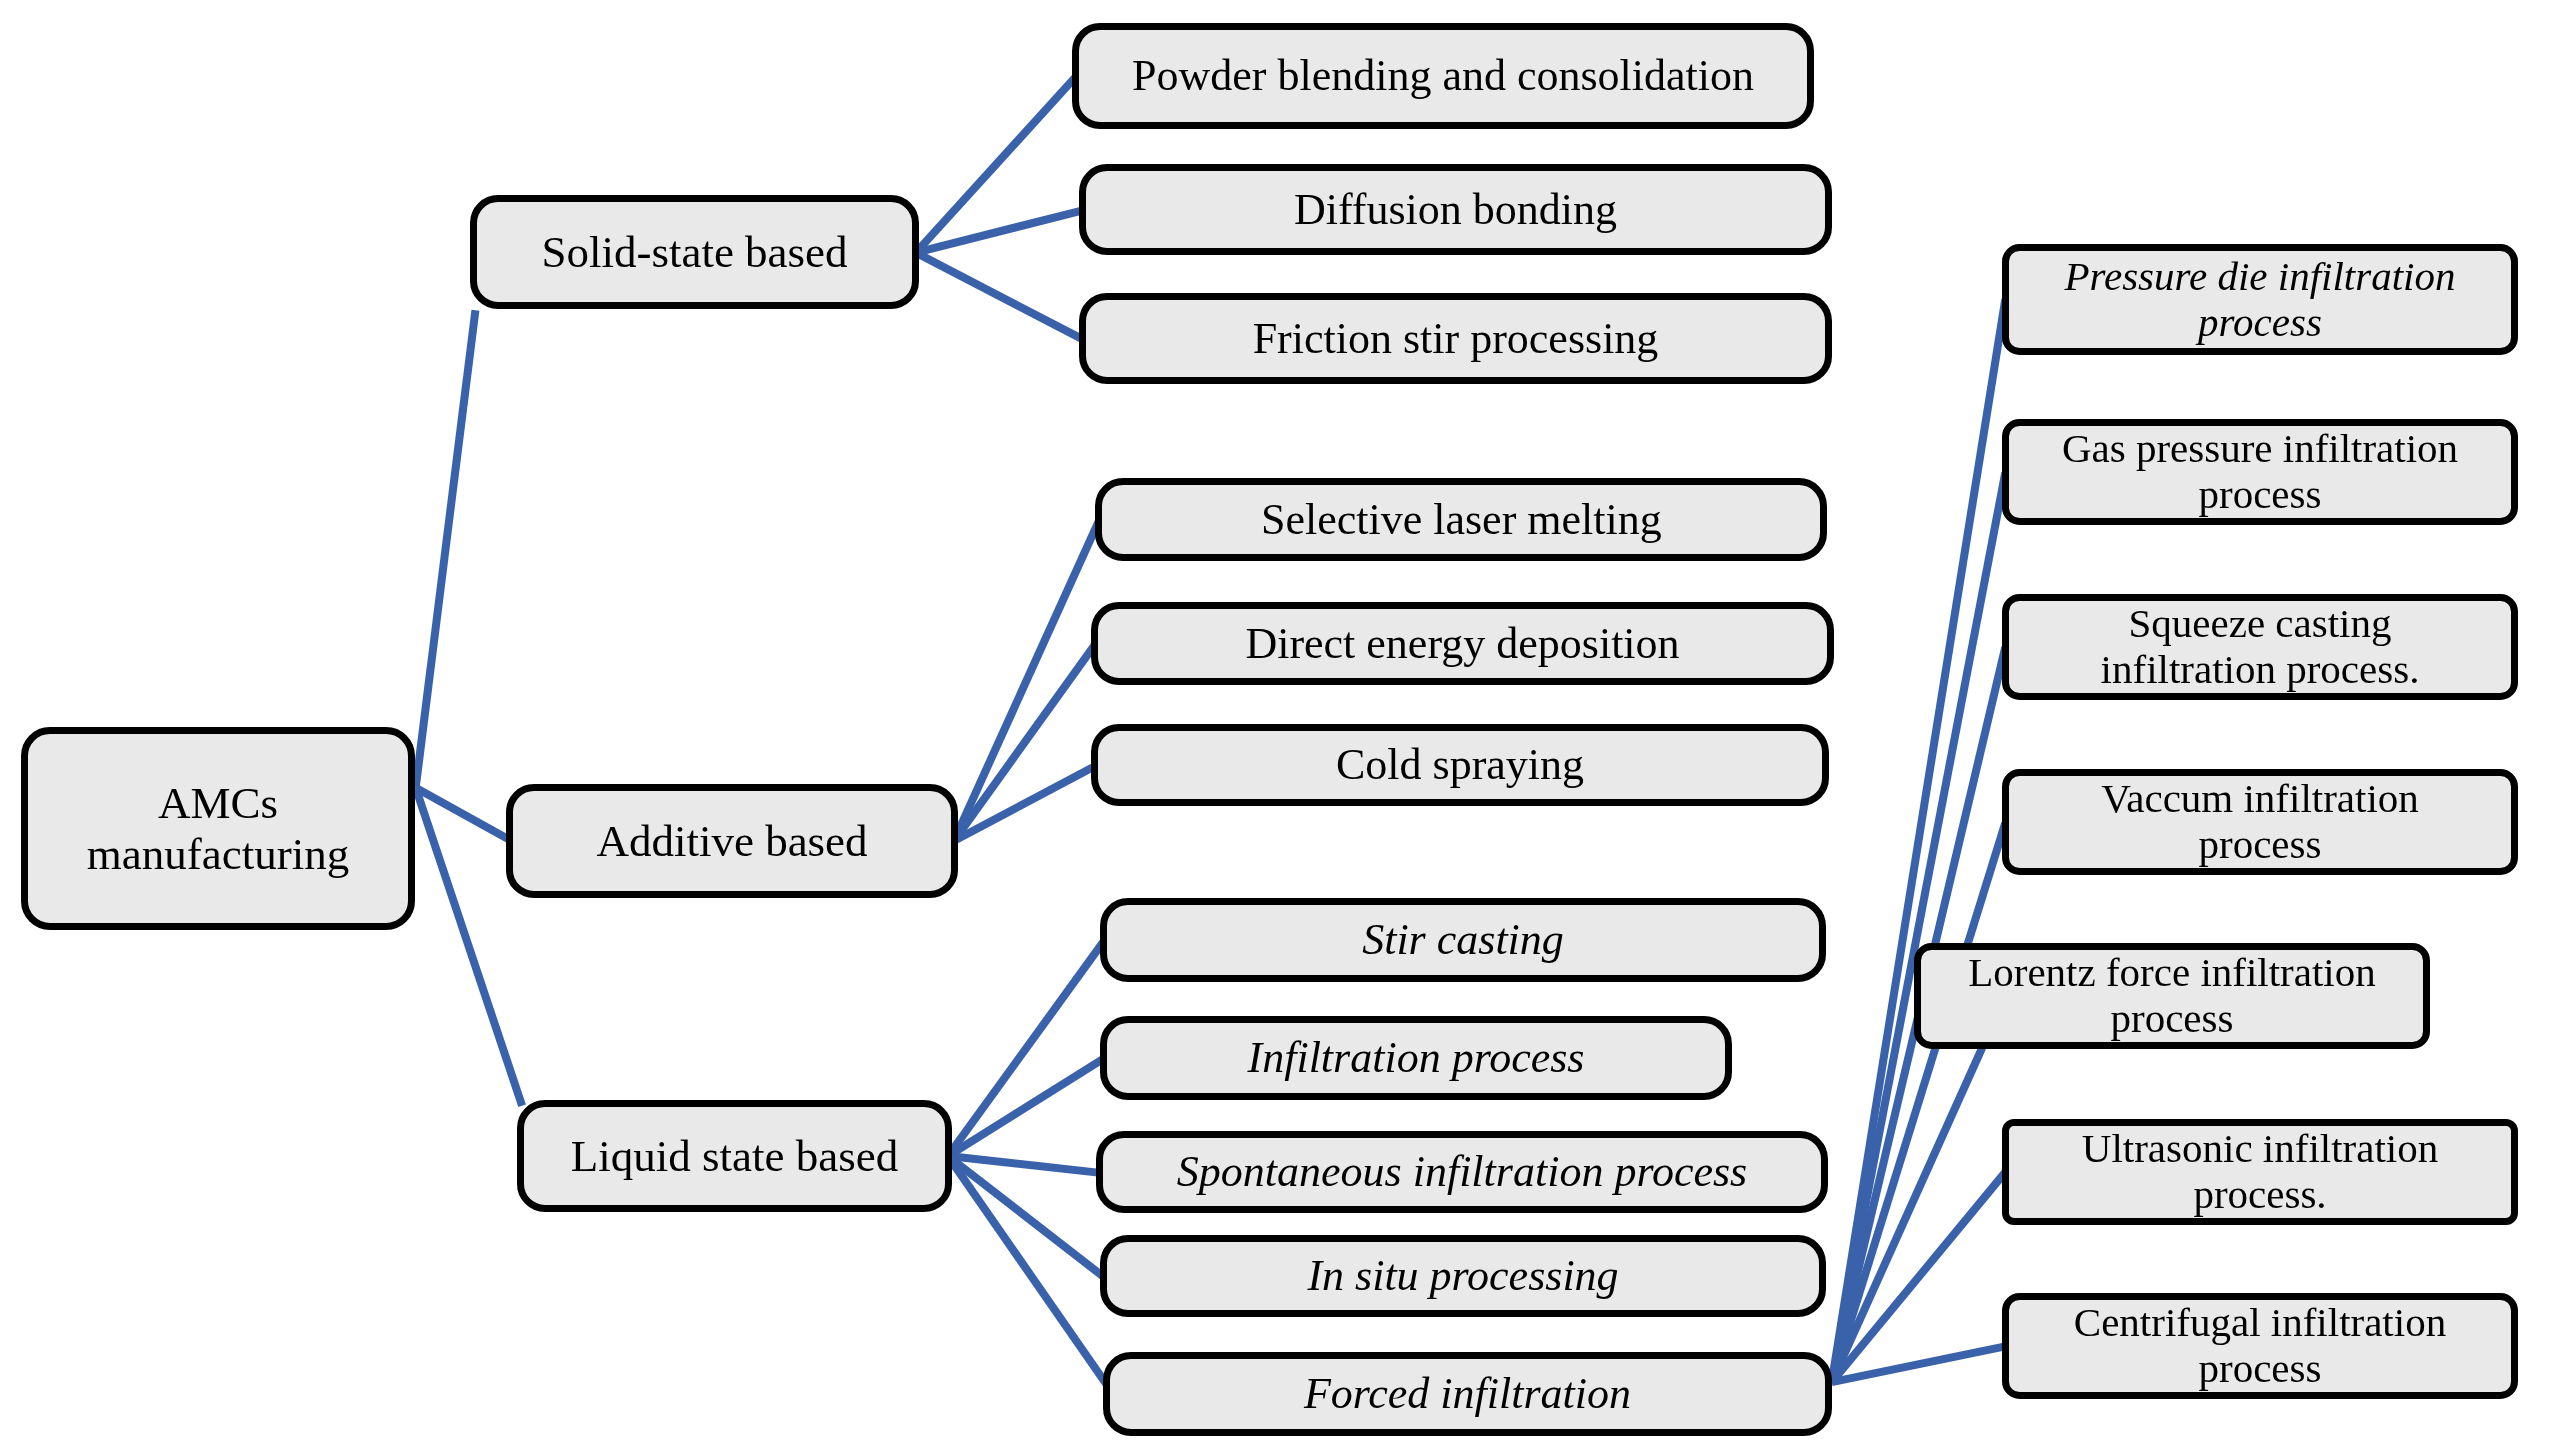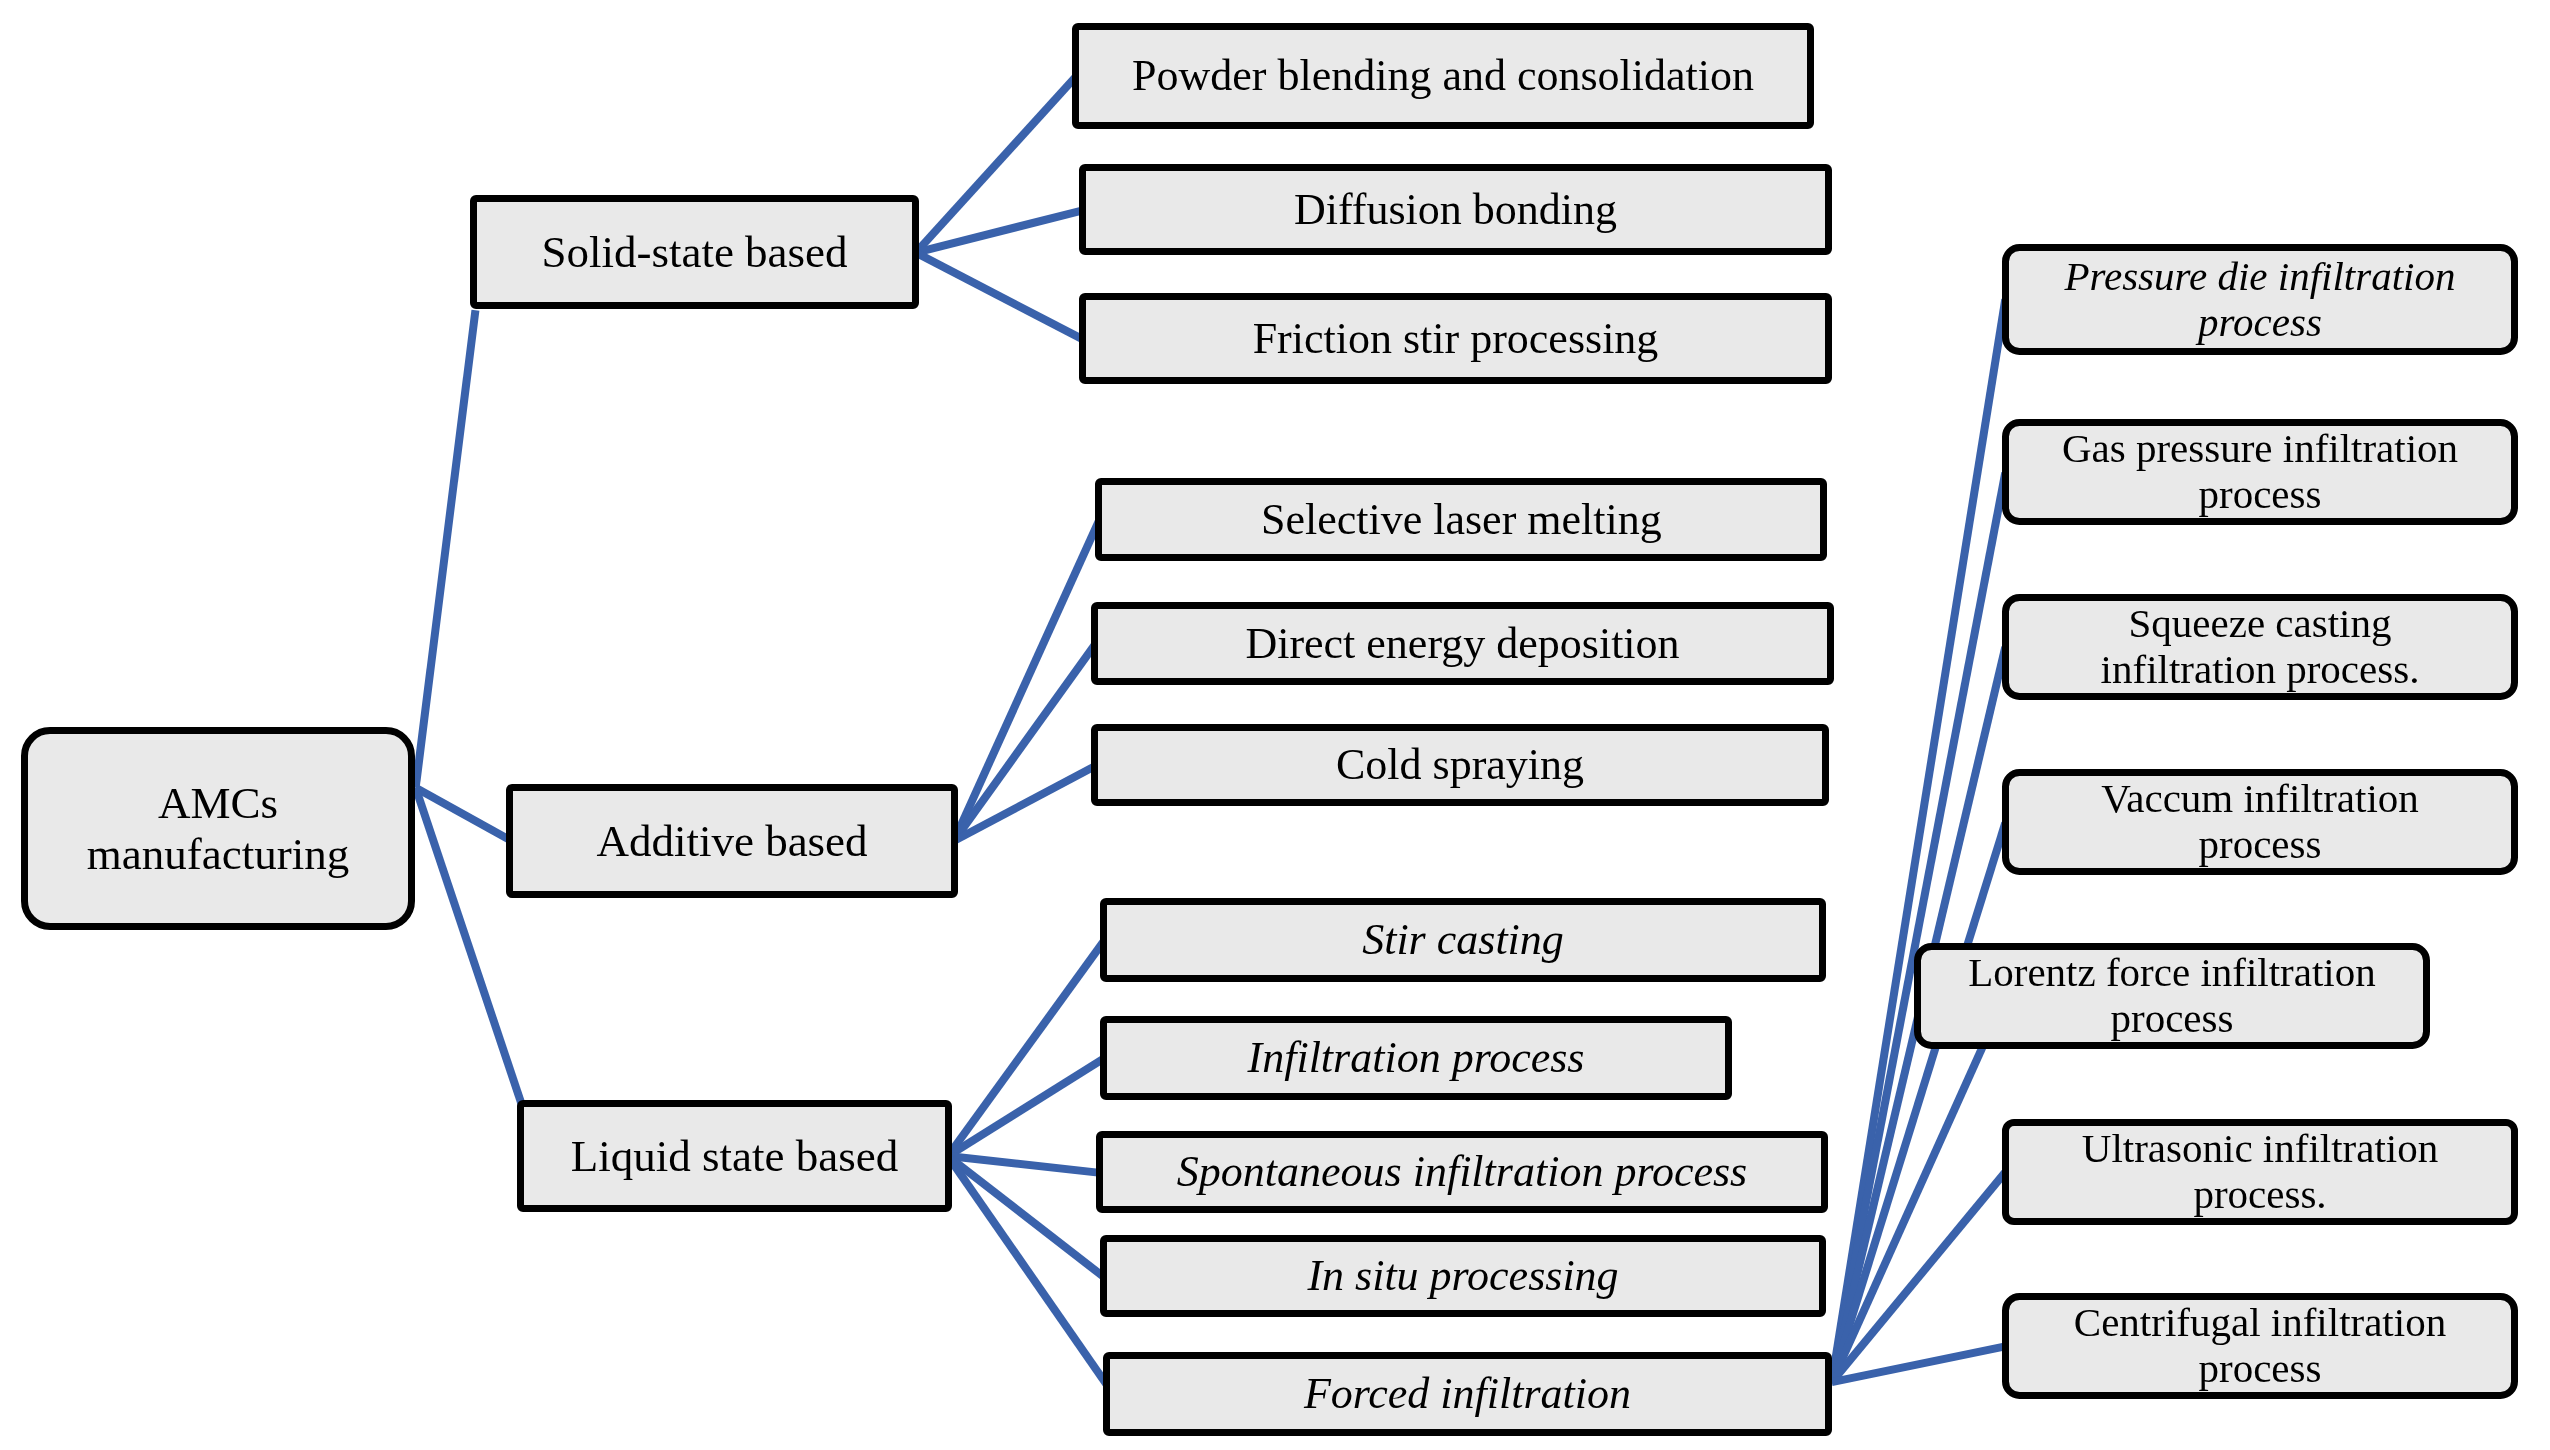--- a/index.html
+++ b/index.html
@@ -26,21 +26,21 @@
   .connector {
     stroke: var(--connector-color);
     stroke-width: 11;
     fill: none;
   }
   .node {
     position: absolute;
     z-index: 1;
     background: var(--node-fill);
     border: 7.3px solid var(--node-border);
-    border-radius: 6px;
+    border-radius: 28px;
     display: flex;
     align-items: center;
     justify-content: center;
     text-align: center;
     white-space: pre-line;
     line-height: 1.12;
     color: #000;
     font-size: 44px;
     padding: 2.9px 7.3px;
   }

